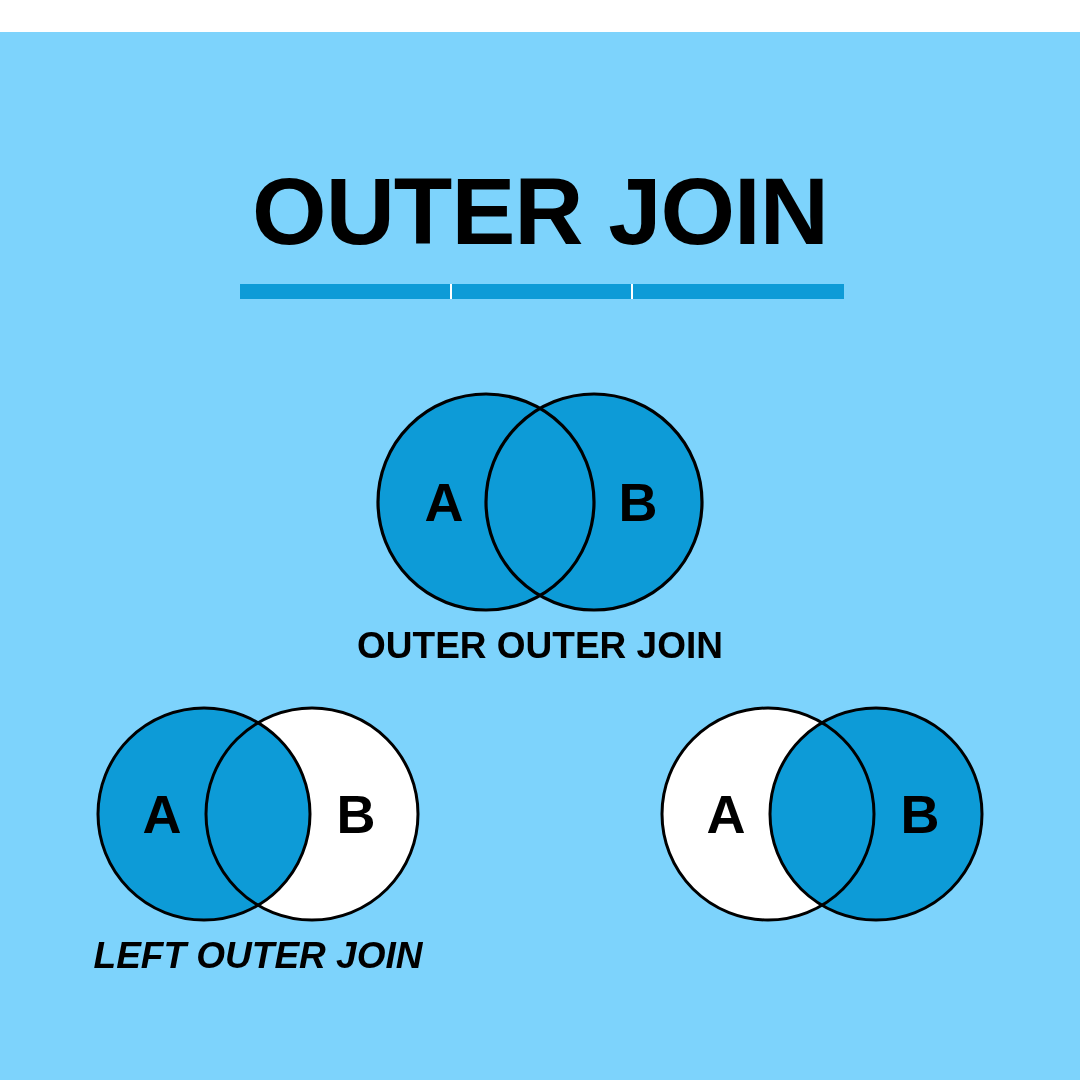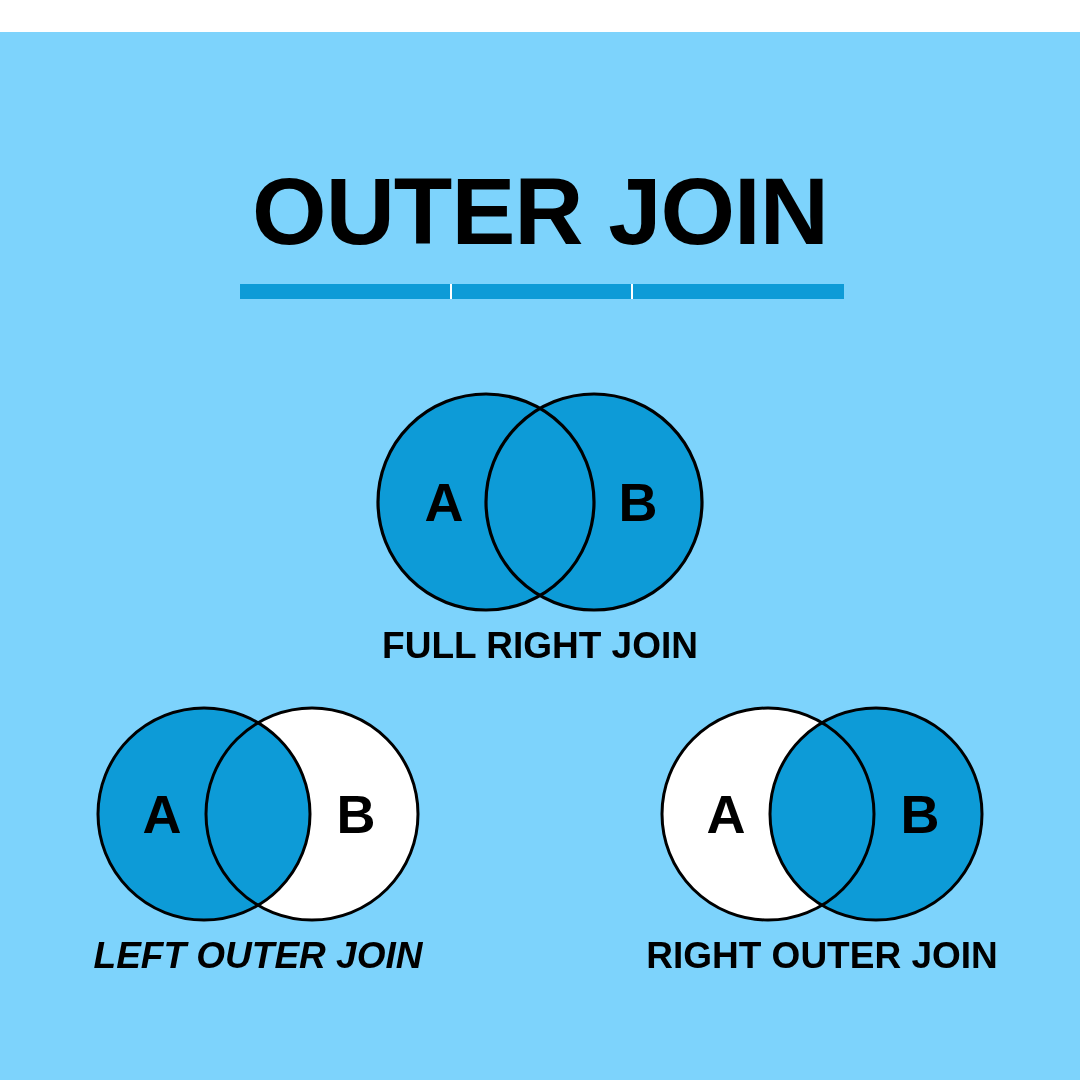--- a/index.html
+++ b/index.html
@@ -169,21 +169,21 @@
       <g clip-path="url(#clipB-full)">
         <circle cx="114" cy="114" r="108" fill="#0d9bd7"></circle>
       </g>
 
       <circle cx="114" cy="114" r="108" fill="none" stroke="#000000" stroke-width="3.2"></circle>
       <circle cx="222" cy="114" r="108" fill="none" stroke="#000000" stroke-width="3.2"></circle>
 
       <text class="set-label" x="72" y="133" text-anchor="middle">A</text>
       <text class="set-label" x="266" y="133" text-anchor="middle">B</text>
     </svg>
-    <div class="venn-caption">FULL RIGHT JOIN</div>
+    <div class="venn-caption">OUTER OUTER JOIN</div>
   </div>
 
   <div class="venn" id="venn-left">
     <svg width="332" height="228" viewBox="0 0 332 228" xmlns="http://www.w3.org/2000/svg">
       <defs>
         <clipPath id="clipB-left">
             <circle cx="220" cy="114" r="106"></circle>
           </clipPath>
       </defs>
 
@@ -217,16 +217,15 @@
       <g clip-path="url(#clipA-right)">
         <circle cx="220" cy="114" r="106" fill="#0d9bd7"></circle>
       </g>
 
       <circle cx="112" cy="114" r="106" fill="none" stroke="#000000" stroke-width="3"></circle>
       <circle cx="220" cy="114" r="106" fill="none" stroke="#000000" stroke-width="3"></circle>
 
       <text class="set-label" x="70" y="133" text-anchor="middle">A</text>
       <text class="set-label" x="264" y="133" text-anchor="middle">B</text>
     </svg>
-    <div class="venn-caption">RIGHT OUTER JOIN</div>
   </div>
 
 </div>
 
 </body></html>

